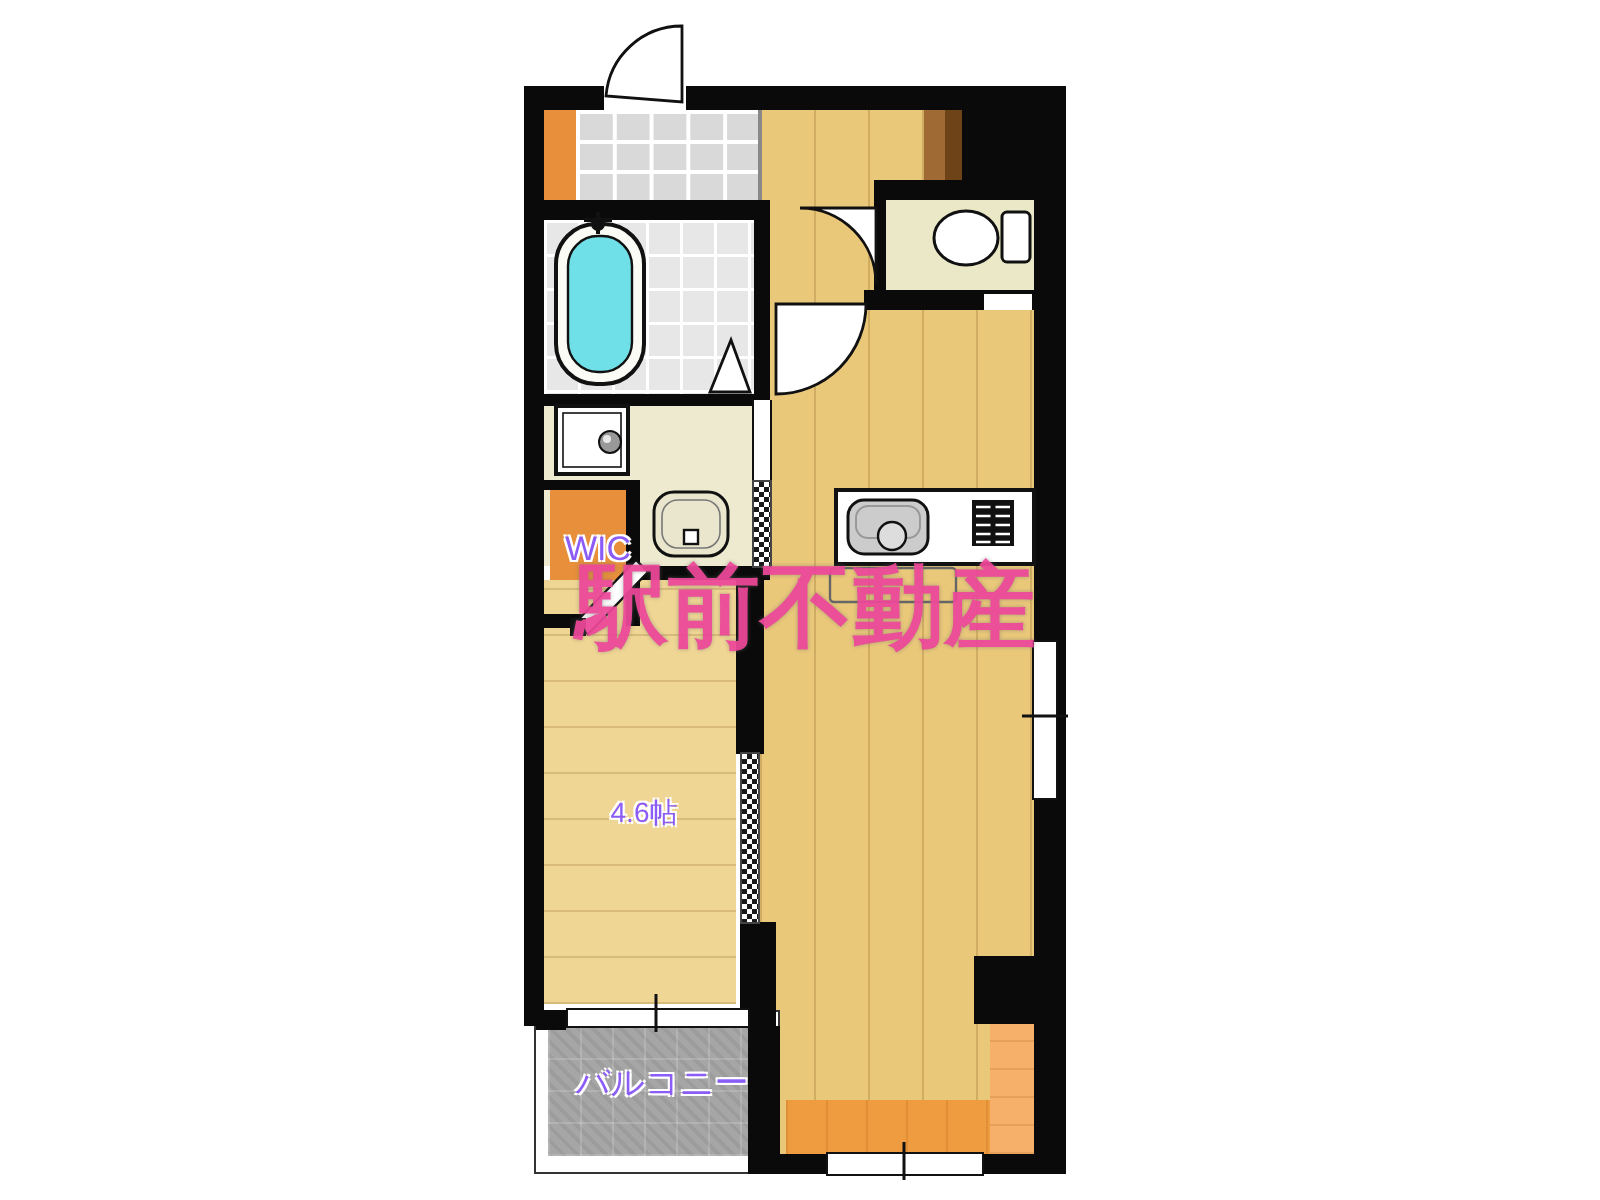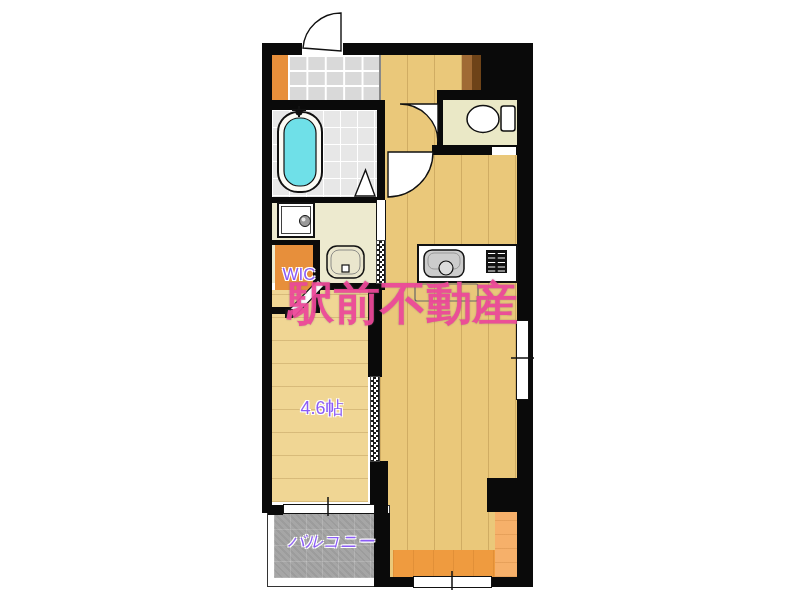--- a/index.html
+++ b/index.html
@@ -139,16 +139,16 @@
     </g>
     <rect x="415" y="284" width="63" height="17" rx="2" fill="none" stroke="#666" stroke-width="1.2"></rect>
     <line x1="511" y1="358" x2="534" y2="358" stroke="#111" stroke-width="1.5"></line>
     <line x1="452" y1="571" x2="452" y2="590" stroke="#111" stroke-width="1.5"></line>
     <line x1="328" y1="497" x2="328" y2="516" stroke="#111" stroke-width="1.5"></line>
   </svg>
 
   <div class="watermark" style="left:288px;top:280px;">駅前不動産</div>
 
   <div class="lbl" style="left:277px;top:266px;width:44px;font-size:17px;">WIC</div>
-  <div class="lbl" style="left:262px;top:399px;width:120px;font-size:18px;text-align:center;">4.6帖</div>
-  <div class="lbl" style="left:271px;top:533px;width:120px;font-size:17px;font-style:italic;">バルコニー</div>
+  <div class="lbl" style="left:262px;top:399px;width:120px;font-size:14px;text-align:center;">4.6帖</div>
+  <div class="lbl" style="left:271px;top:533px;width:120px;font-size:17px;">バルコニー</div>
 
 </div>
 
 </body></html>

